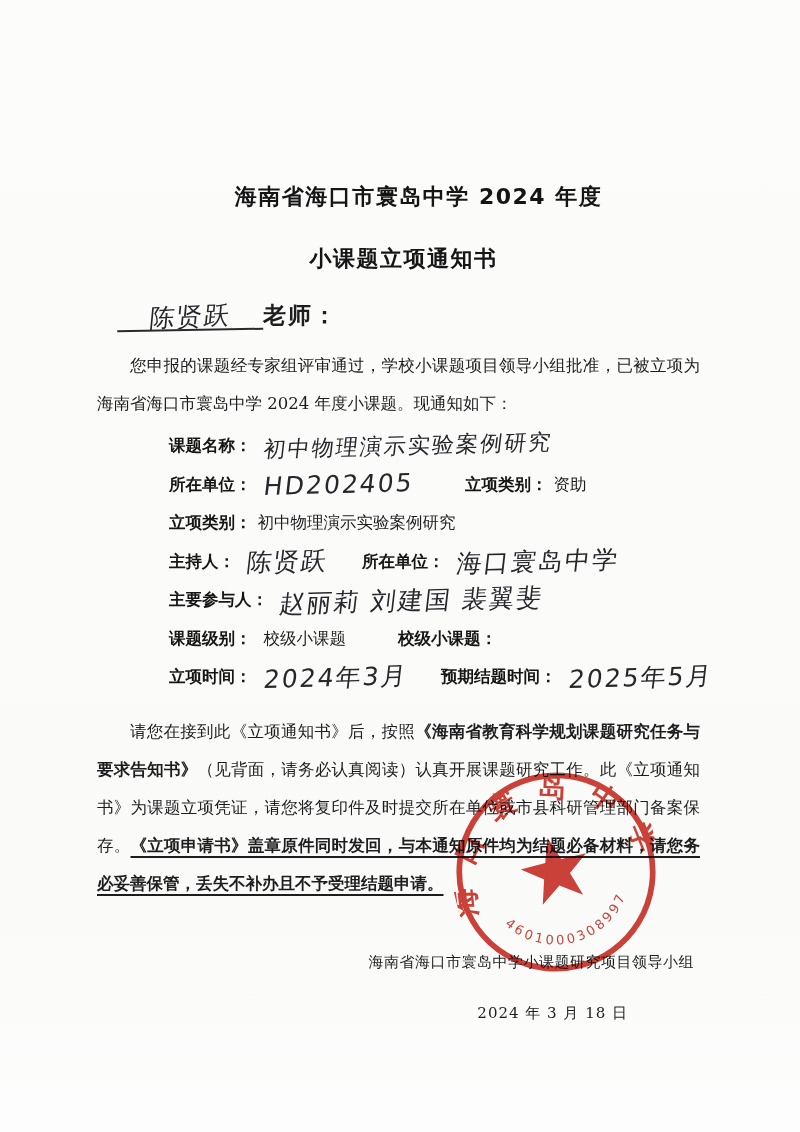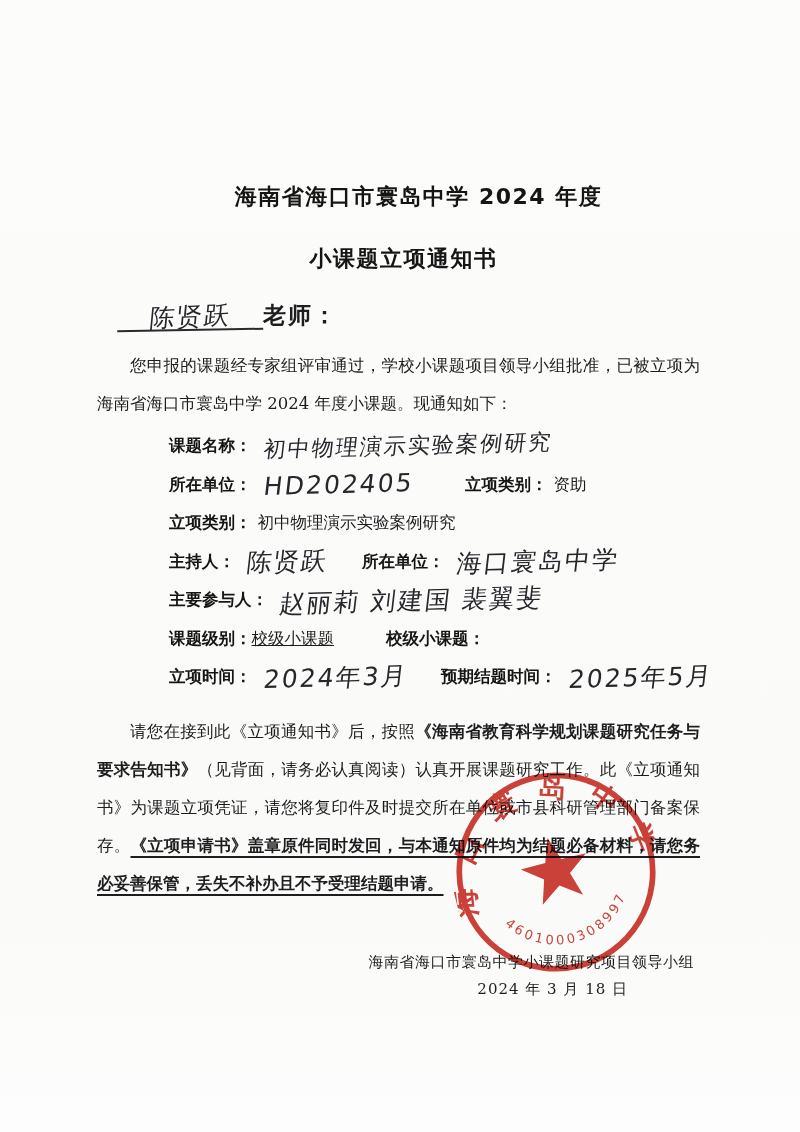--- a/index.html
+++ b/index.html
@@ -89,36 +89,35 @@
     font-family:"DejaVu Sans", sans-serif;
     font-weight:400;
     font-size:16.5px;
     margin-left:6px;
     white-space:nowrap;
   }
   .fprint{
     font-family:"DejaVu Sans", sans-serif;
     font-weight:400;
     font-size:16.5px;
-    margin-left:0;
-    white-space:nowrap;
-    text-decoration:underline;
+    margin-left:12px;
+    white-space:nowrap;
   }
   .gap2{margin-left:34px;text-align:center;}
   .gap3{margin-left:52px;}
   .hw-val{margin-left:12px;}
 
   .sig-block{
     margin-top:46px;
     font-size:15px;
     line-height:27px;
     color:#1d1d1f;
   }
   .sig-line{text-align:right;padding-right:6px;letter-spacing:0.5px;}
-  .sig-date{text-align:right;padding-right:72px;letter-spacing:1px;}
+  .sig-date{text-align:right;padding-right:72px;letter-spacing:1px;margin-top:24px;}
 
   .stamp{
     position:absolute;
     left:452px;top:768px;
     width:208px;height:208px;
     transform:rotate(-14deg);
     opacity:0.88;
     mix-blend-mode:multiply;
     pointer-events:none;
   }

